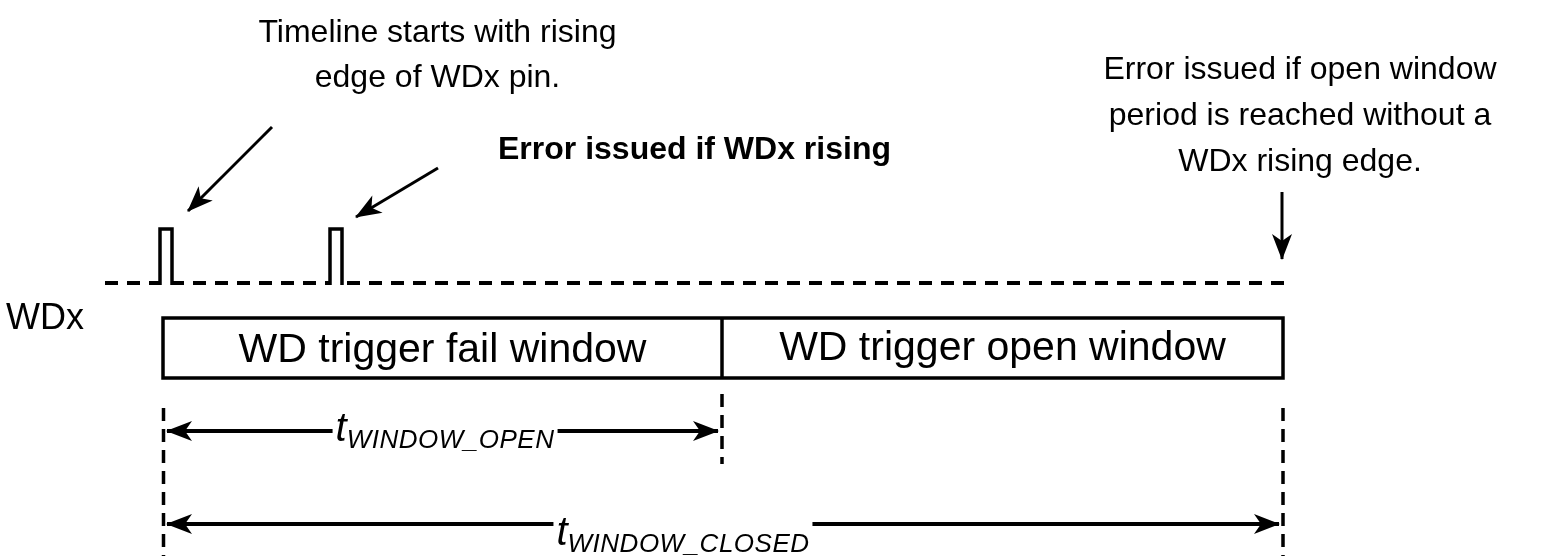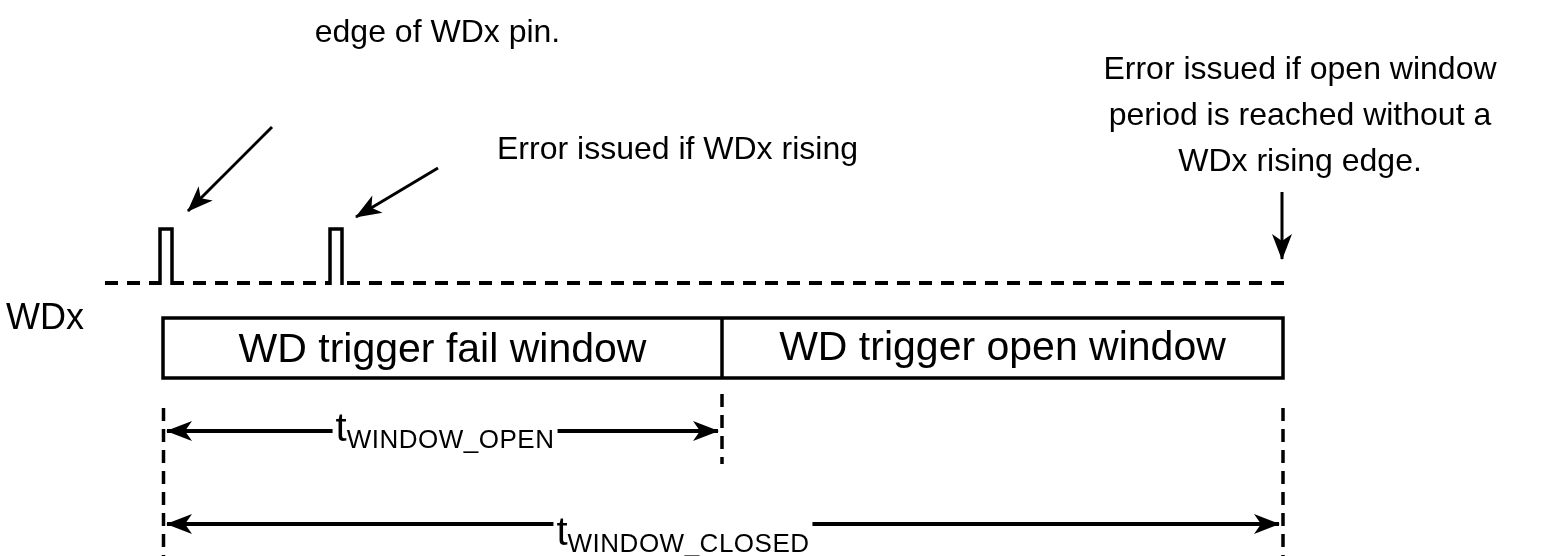--- a/index.html
+++ b/index.html
@@ -37,20 +37,21 @@
     justify-content: center;
     font-size: 41px;
   }
   .t-label {
     position: absolute;
     transform: translate(-50%, -50%);
     background: var(--bg, #fff);
     padding: 0 3px;
     white-space: nowrap;
     line-height: 56px;
+    font-style: italic;
   }
   .t-label .t-symbol { font-size: 40px; }
   .t-label .t-subscript { font-size: 26px; position: relative; top: 7px; letter-spacing: 0.5px; }
 </style>
 </head>
 <body>
 
 <div class="canvas">
 
   <svg class="layer-svg" width="1541" height="556" viewBox="0 0 1541 556">
@@ -76,24 +77,25 @@
     <line class="stroke" x1="722" y1="394" x2="722" y2="464" stroke-width="3.5" stroke-dasharray="13 8"></line>
     <line class="stroke" x1="1283" y1="408" x2="1283" y2="556" stroke-width="3.5" stroke-dasharray="13 8"></line>
 
     <line class="stroke" x1="167" y1="431" x2="718" y2="431" stroke-width="4" marker-start="url(#ah)" marker-end="url(#ah)"></line>
     <line class="stroke" x1="167" y1="524" x2="1279" y2="524" stroke-width="4" marker-start="url(#ah)" marker-end="url(#ah)"></line>
   </svg>
 
   <div class="signal-label" style="left:6px; top:256px;">WDx</div>
 
   <div class="annotation" style="left:185px; top:9px; width:505px;">
+    <div>Timeline starts with rising</div>
     <div>edge of WDx pin.</div>
   </div>
 
-  <div class="annotation" style="left:425px; top:126px; width:505px;">
+  <div class="annotation" style="left:442px; top:126px; width:505px;font-weight:bold;">
     <div>Error issued if WDx rising</div>
   </div>
 
   <div class="annotation" style="left:1044px; top:45px; width:512px; line-height:46px;">
     <div>Error issued if open window</div>
     <div>period is reached without a</div>
     <div>WDx rising edge.</div>
   </div>
 
   <div class="box-label" style="left:163px; top:318px; width:559px; height:60px;">WD trigger fail window</div>

